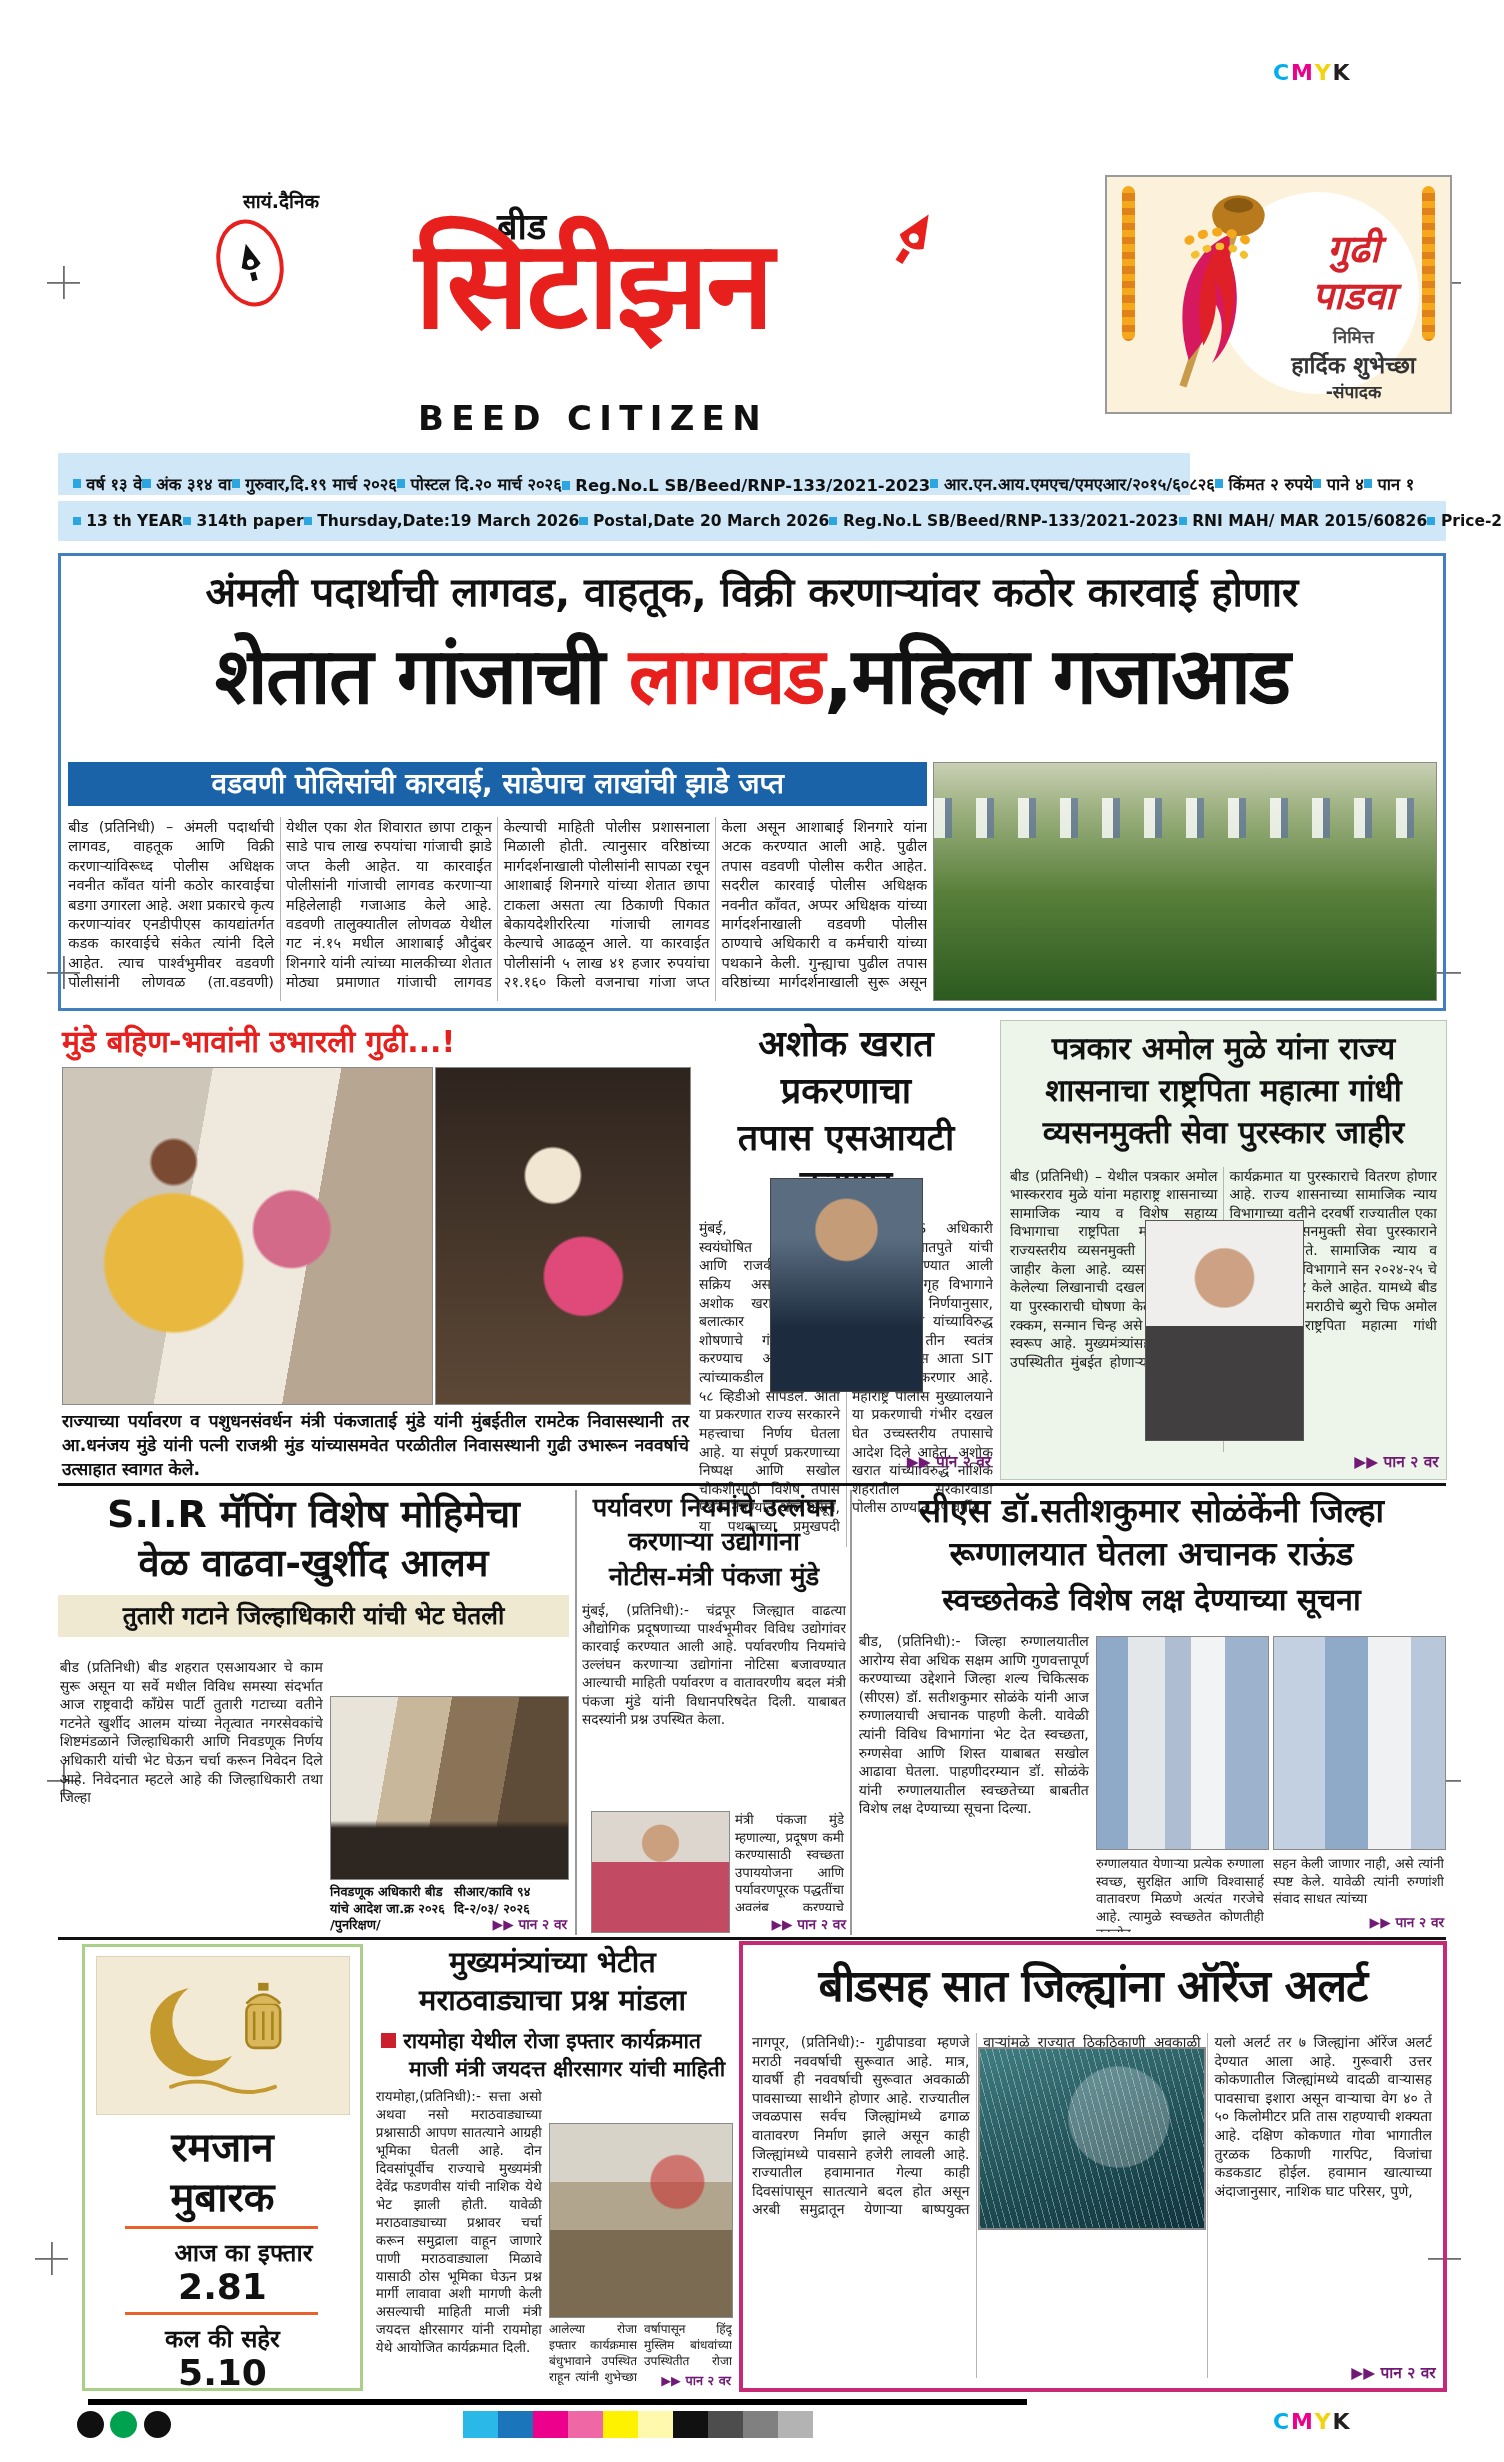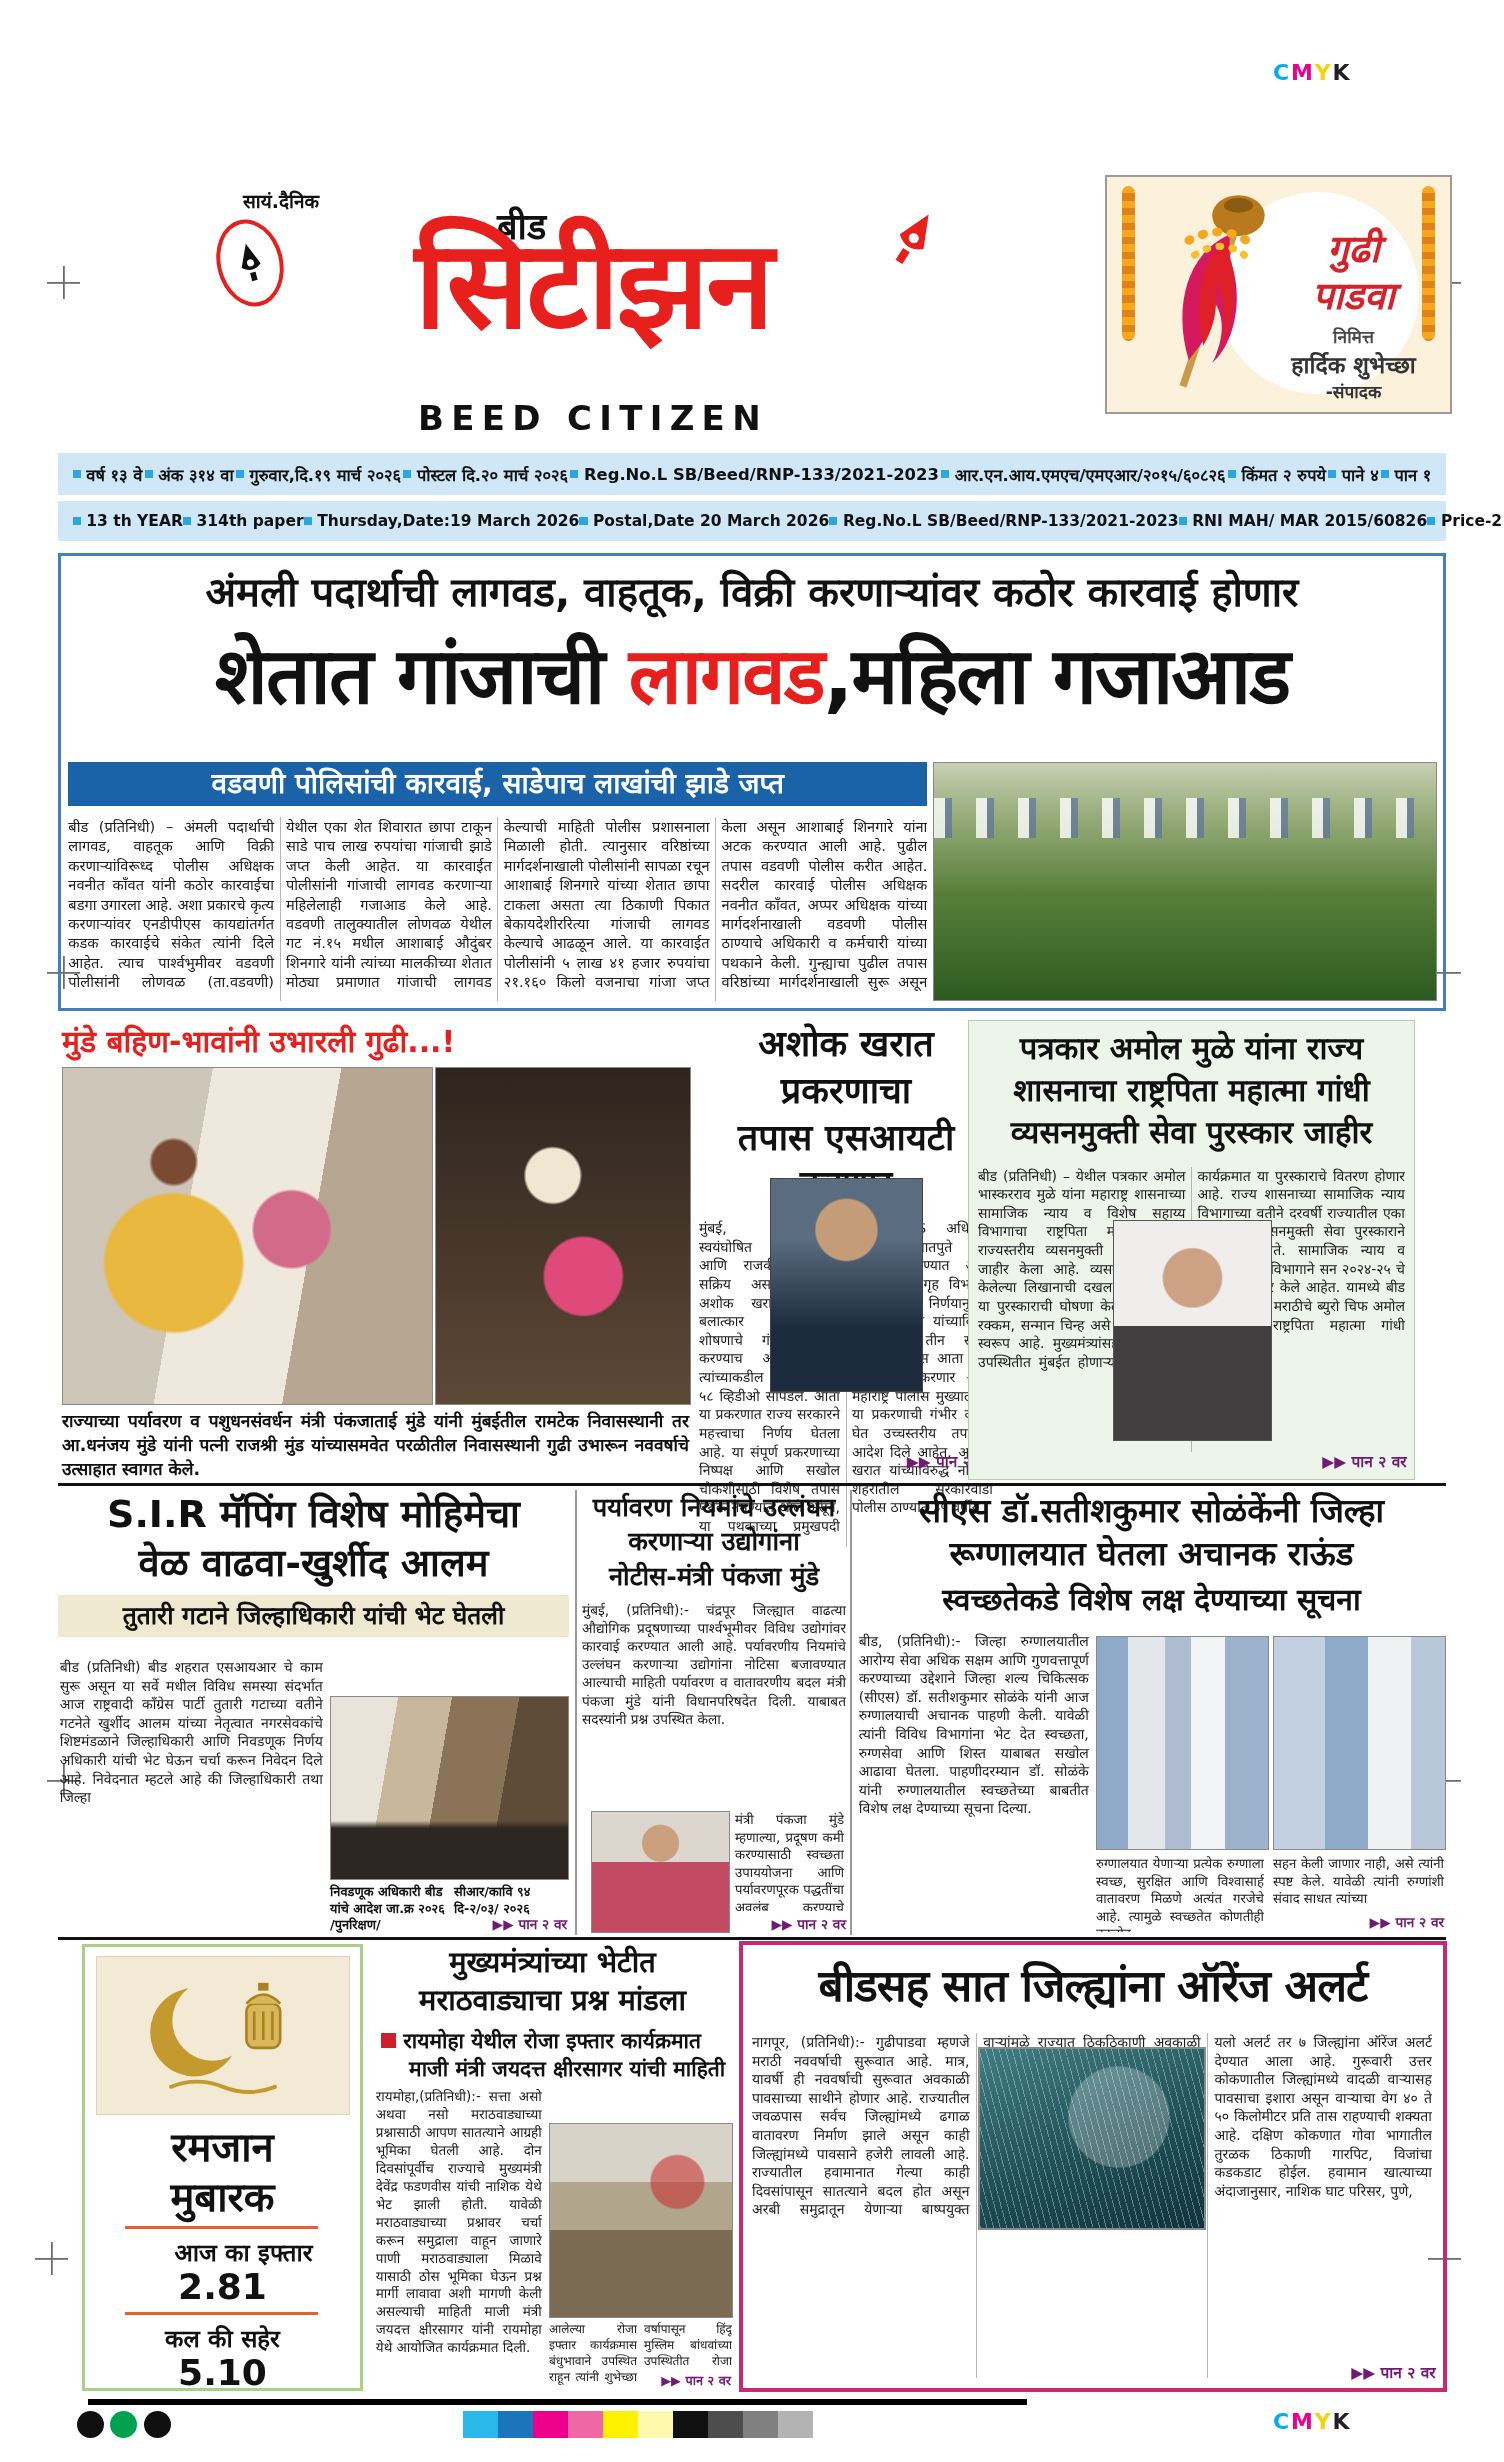--- a/index.html
+++ b/index.html
@@ -80,21 +80,21 @@
   </div>
   <div class="abs ctr" style="left:170px;top:44px;width:153px;">
     <div class="bold" style="font-size:38px;color:#d4232a;font-style:italic;">गुढी</div>
     <div class="bold" style="font-size:38px;color:#d4232a;font-style:italic;margin-top:-5.5px;">पाडवा</div>
     <div class="bold" style="font-size:17.3px;color:#4a4a4a;margin-top:5.5px;">निमित्त</div>
     <div class="bold" style="font-size:23px;color:#333;">हार्दिक शुभेच्छा</div>
     <div class="bold" style="font-size:17.3px;color:#333;">-संपादक</div>
   </div>
 </div>
 
-<div class="abs ibar" style="left:58px;top:453px;width:1388px;height:42px;font-size:16.4px;">
+<div class="abs ibar" style="left:58px;top:453px;width:1132px;height:42px;font-size:16.4px;align-items:flex-end;">
   <span class="ibitem">
       <i class="sq"></i>
       <span>वर्ष १३ वे</span>
     </span>
   <span class="ibitem">
       <i class="sq"></i>
       <span>अंक ३१४ वा</span>
     </span>
   <span class="ibitem">
       <i class="sq"></i>
@@ -194,21 +194,21 @@
   <div class="bodytxt cols2" style="margin-top:11px;height:328px;font-size:14px;overflow:hidden;">
     <span>मुंबई, (प्रतिनिधी):- स्वयंघोषित अंकशास्त्रज्ञ आणि राजकीय वर्तुळात सक्रिय असलेले कॅप्टन अशोक खरात यांच्यावर बलात्कार व लैंगिक शोषणाचे गंभीर आरोप करण्याच आले आहेत. त्यांच्याकडील पेनड्रायव्हमध्ये ५८ व्हिडीओ सापडले. आता या प्रकरणात राज्य सरकारने महत्त्वाचा निर्णय घेतला आहे. या संपूर्ण प्रकरणाच्या निष्पक्ष आणि सखोल चौकशीसाठी विशेष तपास पथक नेमण्यात आले असून, या पथकाच्या प्रमुखपदी महिला IPS अधिकारी तेजस्विनी</span>
     <span>सातपुते यांची नियुक्ती करण्यात आली आहे. राज्य गृह विभागाने घेतलेल्या या निर्णयानुसार, अशोक खरात यांच्याविरुद्ध नोंदवलेल्या तीन स्वतंत्र गुन्ह्यांचा तपास आता SIT एकत्रितपणे करणार आहे. महाराष्ट्र पोलीस मुख्यालयाने या प्रकरणाची गंभीर दखल घेत उच्चस्तरीय तपासाचे आदेश दिले आहेत. अशोक खरात यांच्याविरुद्ध नाशिक शहरातील सरकारवाडा पोलीस ठाण्यात ३५ वर्षीय</span>
   </div>
   <div class="abs ph" style="left:71px;top:157px;width:151px;height:212px;border:1.8px solid #444;background:
       radial-gradient(circle at 50% 24%, #c49c78 0 17%, rgba(0,0,0,0) 18%),
       linear-gradient(180deg,#5a6c80 0 28%,#1c2c3e 70%);"></div>
   <div class="abs cont" style="right:1.8px;bottom:5.5px;">▶▶ पान २ वर</div>
 </div>
 
-<div class="abs" style="left:968px;top:1020px;width:447px;height:460px;background:#edf4ea;border:0.9px solid #b9c9b4;box-sizing:border-box;">
+<div class="abs" style="left:1000px;top:1020px;width:447px;height:460px;background:#edf4ea;border:0.9px solid #b9c9b4;box-sizing:border-box;">
   <div class="bold ctr" style="font-size:31px;line-height:1.35;margin-top:7.3px;">
     <div>पत्रकार अमोल मुळे यांना राज्य</div>
     <div>शासनाचा राष्ट्रपिता महात्मा गांधी</div>
     <div>व्यसनमुक्ती सेवा पुरस्कार जाहीर</div>
   </div>
   <div class="bodytxt cols2" style="margin:12.8px 9px 0 9px;height:285px;font-size:14px;overflow:hidden;">
     <span>बीड (प्रतिनिधी) – येथील पत्रकार अमोल भास्करराव मुळे यांना महाराष्ट्र शासनाच्या सामाजिक न्याय व विशेष सहाय्य विभागाचा राष्ट्रपिता महात्मा गांधी राज्यस्तरीय व्यसनमुक्ती सेवा पुरस्कार जाहीर केला आहे. व्यसनमुक्ती बाबत केलेल्या लिखानाची दखल घेत शासनाने या पुरस्काराची घोषणा केली आहे. रोख रक्कम, सन्मान चिन्ह असे या पुरस्काराचे स्वरूप आहे. मुख्यमंत्र्यांसह मान्यवरांच्या उपस्थितीत मुंबईत होणाऱ्या</span>
     <span>एका विशेष कार्यक्रमात या पुरस्काराचे वितरण होणार आहे. राज्य शासनाच्या सामाजिक न्याय विभागाच्या वतीने दरवर्षी राज्यातील एका पत्रकारास व्यसनमुक्ती सेवा पुरस्काराने गौरविण्यात येते. सामाजिक न्याय व विशेष सहाय्य विभागाने सन २०२४-२५ चे पुरस्कार जाहिर केले आहेत. यामध्ये बीड येथील दै.दिव्य मराठीचे ब्युरो चिफ अमोल मुळे यांची राष्ट्रपिता महात्मा गांधी राज्यस्तरीय</span>
   </div>
   <div class="abs ph" style="left:144px;top:199px;width:157px;height:219px;border:1.8px solid #555;background:

